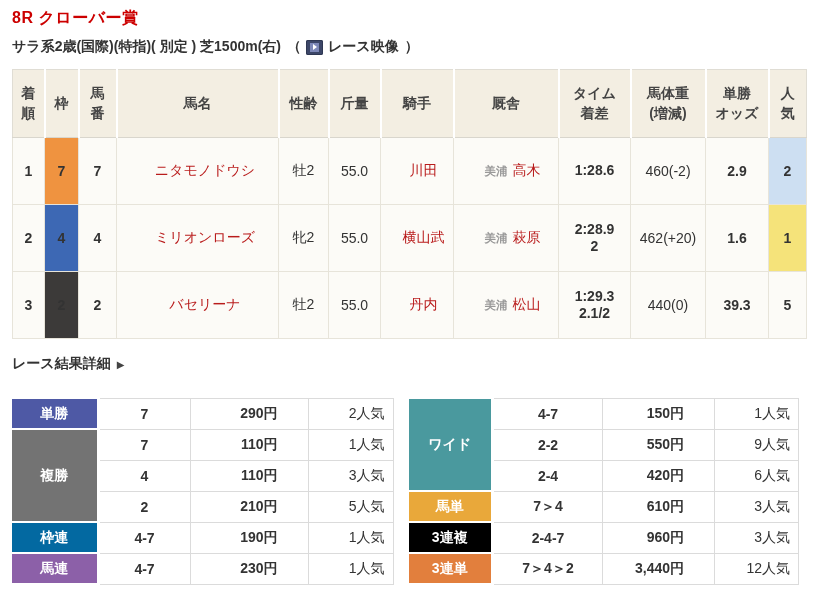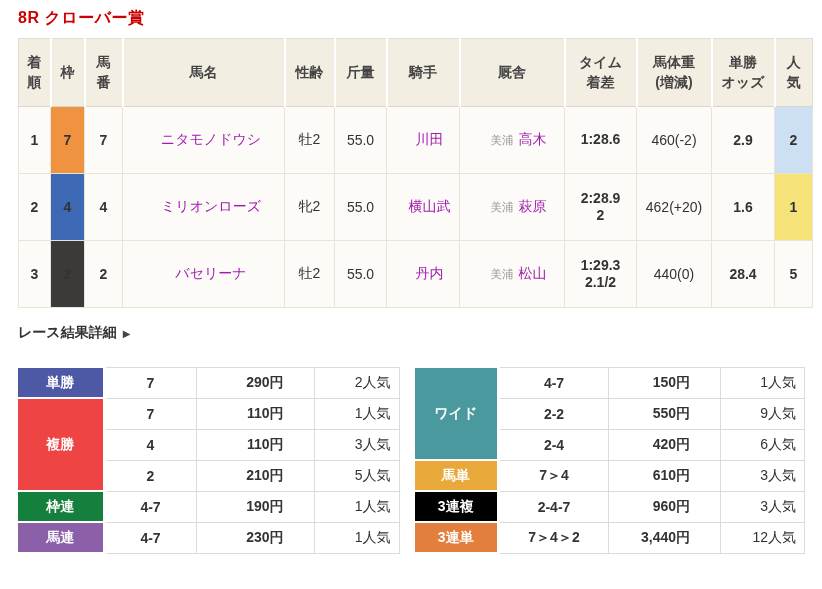--- a/index.html
+++ b/index.html
@@ -3,21 +3,21 @@
 <meta charset="utf-8">
 <style>
   * { margin:0; padding:0; box-sizing:border-box; }
   html,body { width:822px; height:589px; }
   body {
     background:#ffffff;
     font-family:"Liberation Sans","DejaVu Sans",sans-serif;
     color:#333;
     overflow:hidden;
   }
-  .page { padding:8px 14px 0 18px; }
+  .page { padding:8px 14px 0 12px; }
 
   
   .race-title { color:#cc0000; font-size:16px; font-weight:bold; letter-spacing:.5px; margin-bottom:9px; }
   .race-cond { font-size:14px; font-weight:bold; color:#333; margin-bottom:13px; display:flex; align-items:center; }
   .video-link { display:inline-flex; align-items:center; font-weight:bold; color:#333; text-decoration:none; }
   .video-icon { display:inline-flex; width:17px; height:15px; background:#3c4668; border-radius:2px;
                 align-items:center; justify-content:center; margin:0 5px; box-shadow:inset 0 0 0 1px #2e3752; }
   .video-icon .inner { width:9px; height:9px; background:#7d88b8; display:flex; align-items:center; justify-content:center; }
   .video-icon .tri { width:0; height:0; border-left:4px solid #fff; border-top:3px solid transparent; border-bottom:3px solid transparent; margin-left:1px; }
 
@@ -32,22 +32,22 @@
   table.results td {
     background:#fcfbf7; border:1px solid #e7e4da; font-size:14px; height:67px;
     text-align:center; vertical-align:middle; color:#333;
   }
   td.c-finish { font-weight:bold; }
   td.c-bracket { color:#fff; font-weight:bold; border-top-color:#fff; border-bottom-color:#fff; }
   td.c-number { font-weight:bold; }
   td.c-horse { text-align:left; padding-left:15px; }
   td.c-jockey { text-align:left; padding-left:13px; }
   td.c-stable { text-align:left; padding-left:13px; }
-  .region { font-size:11.5px; color:#999; margin-right:5px; font-weight:normal; }
-  a.link { color:#a21caf; text-decoration:none; }
+  .region { font-size:11.5px; color:#999; margin-right:5px; font-weight:bold; }
+  a.link { color:#b91c1c; text-decoration:none; }
   td.c-time { font-weight:bold; font-size:15px; line-height:1.25; }
   td.c-time .margin { font-size:14px; }
   td.c-odds { font-weight:bold; font-size:15px; }
   td.c-pop { font-weight:bold; font-size:15px; }
 
   
   .detail-row { width:794px; margin:15px 0 24px 0; }
   .detail-link { font-size:14px; font-weight:bold; color:#333; text-decoration:none; }
   .detail-link .arrow { font-size:10px; color:#444; margin-left:6px; }
 
@@ -66,20 +66,33 @@
   td.p-amount { text-align:right; padding-right:30px; font-weight:bold; }
   td.p-pop { text-align:right; padding-right:8px; }
 </style>
 </head>
 <body>
 
 <div class="page">
 
   <h1 class="race-title">8R クローバー賞</h1>
 
+  <div class="race-cond">
+    <span>サラ系2歳(国際)(特指)( 別定 ) 芝1500m(右)</span>
+    <span style="margin-left:6px;">（</span>
+    <a class="video-link" href="#">
+      <span class="video-icon">
+        <span class="inner">
+            <span class="tri"></span>
+          </span>
+      </span>
+      <span>レース映像</span>
+    </a>
+    <span style="margin-left:6px;">）</span>
+  </div>
 
   <table class="results">
     <colgroup>
       <col style="width:32px">
         <col style="width:34px">
         <col style="width:38px">
         <col style="width:162px">
       <col style="width:50px">
         <col style="width:52px">
         <col style="width:73px">
@@ -152,21 +165,21 @@
           <td class="c-horse"><a class="link">バセリーナ</a></td>
           <td class="c-sexage">牡2</td>
           <td class="c-weight">55.0</td>
           <td class="c-jockey"><a class="link">丹内</a></td>
           <td class="c-stable"><span class="region">美浦</span><a class="link">松山</a></td>
           <td class="c-time">
             <div>1:29.3</div>
             <div class="margin">2.1/2</div>
           </td>
           <td class="c-hweight">440(0)</td>
-          <td class="c-odds">28.4</td>
+          <td class="c-odds">39.3</td>
           <td class="c-pop">5</td>
         </tr>
       </tbody>
   </table>
 
   <div class="detail-row">
     <a href="#" class="detail-link">
       <span>レース結果詳細</span><span class="arrow">▶</span>
     </a>
   </div>
@@ -180,37 +193,37 @@
           <col style="width:85px">
         </colgroup>
       <tbody>
           <tr>
             <th style="background: rgb(78, 89, 165);">単勝</th>
             <td class="p-combo">7</td>
             <td class="p-amount">290円</td>
             <td class="p-pop">2人気</td>
           </tr>
           <tr>
-            <th rowspan="3" style="background: #ef4444;">複勝</th>
+            <th rowspan="3" style="background: #737373;">複勝</th>
             <td class="p-combo">7</td>
             <td class="p-amount">110円</td>
             <td class="p-pop">1人気</td>
           </tr>
           <tr>
             <td class="p-combo">4</td>
             <td class="p-amount">110円</td>
             <td class="p-pop">3人気</td>
           </tr>
           <tr>
             <td class="p-combo">2</td>
             <td class="p-amount">210円</td>
             <td class="p-pop">5人気</td>
           </tr>
           <tr>
-            <th style="background: #15803d;">枠連</th>
+            <th style="background: #0369a1;">枠連</th>
             <td class="p-combo">4-7</td>
             <td class="p-amount">190円</td>
             <td class="p-pop">1人気</td>
           </tr>
           <tr>
             <th style="background: rgb(140, 96, 168);">馬連</th>
             <td class="p-combo">4-7</td>
             <td class="p-amount">230円</td>
             <td class="p-pop">1人気</td>
           </tr>

